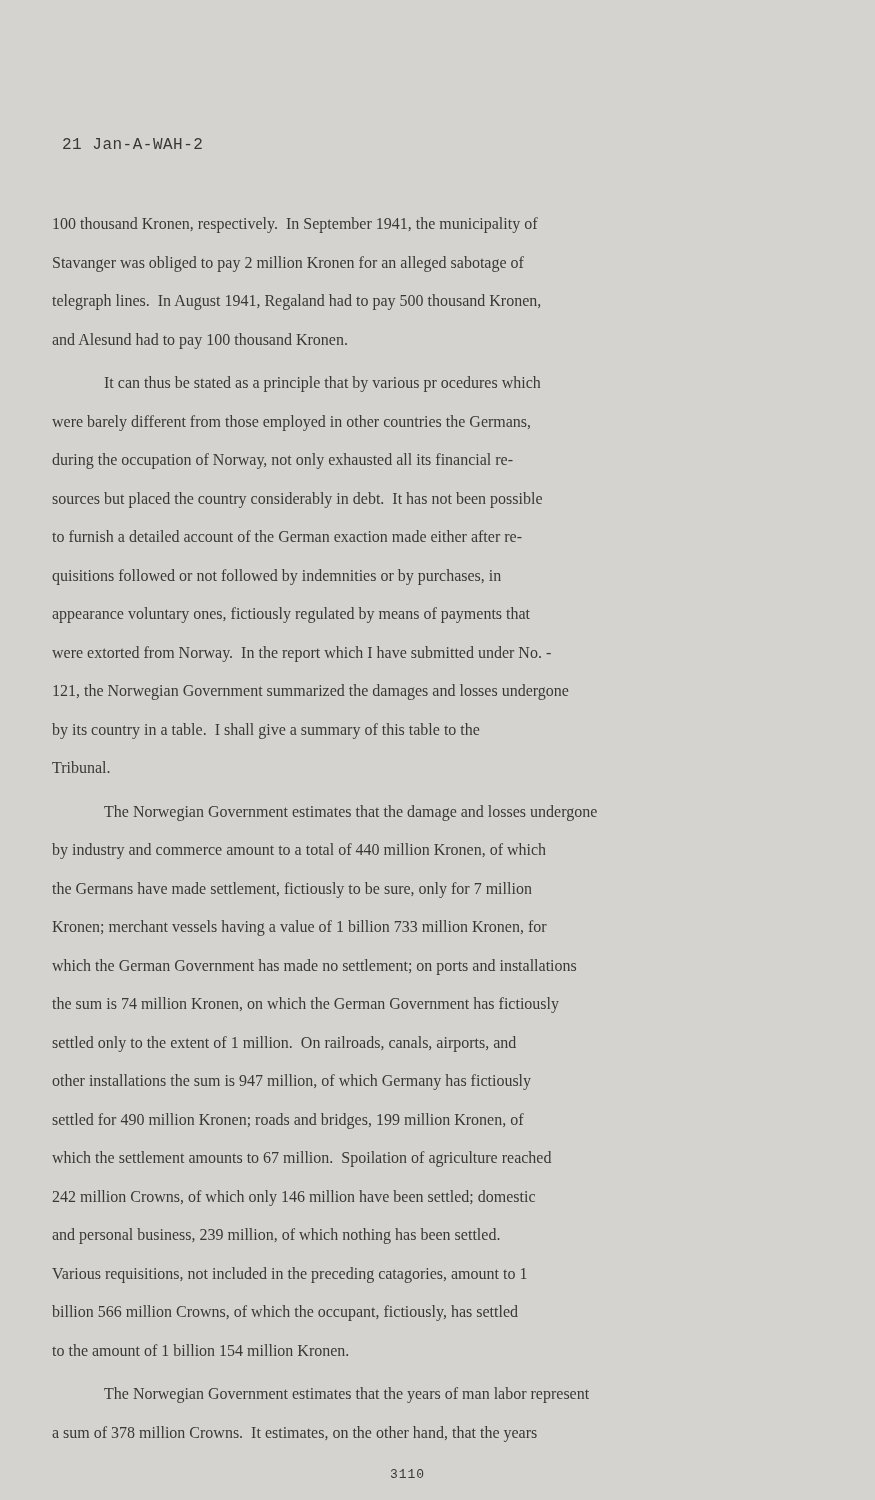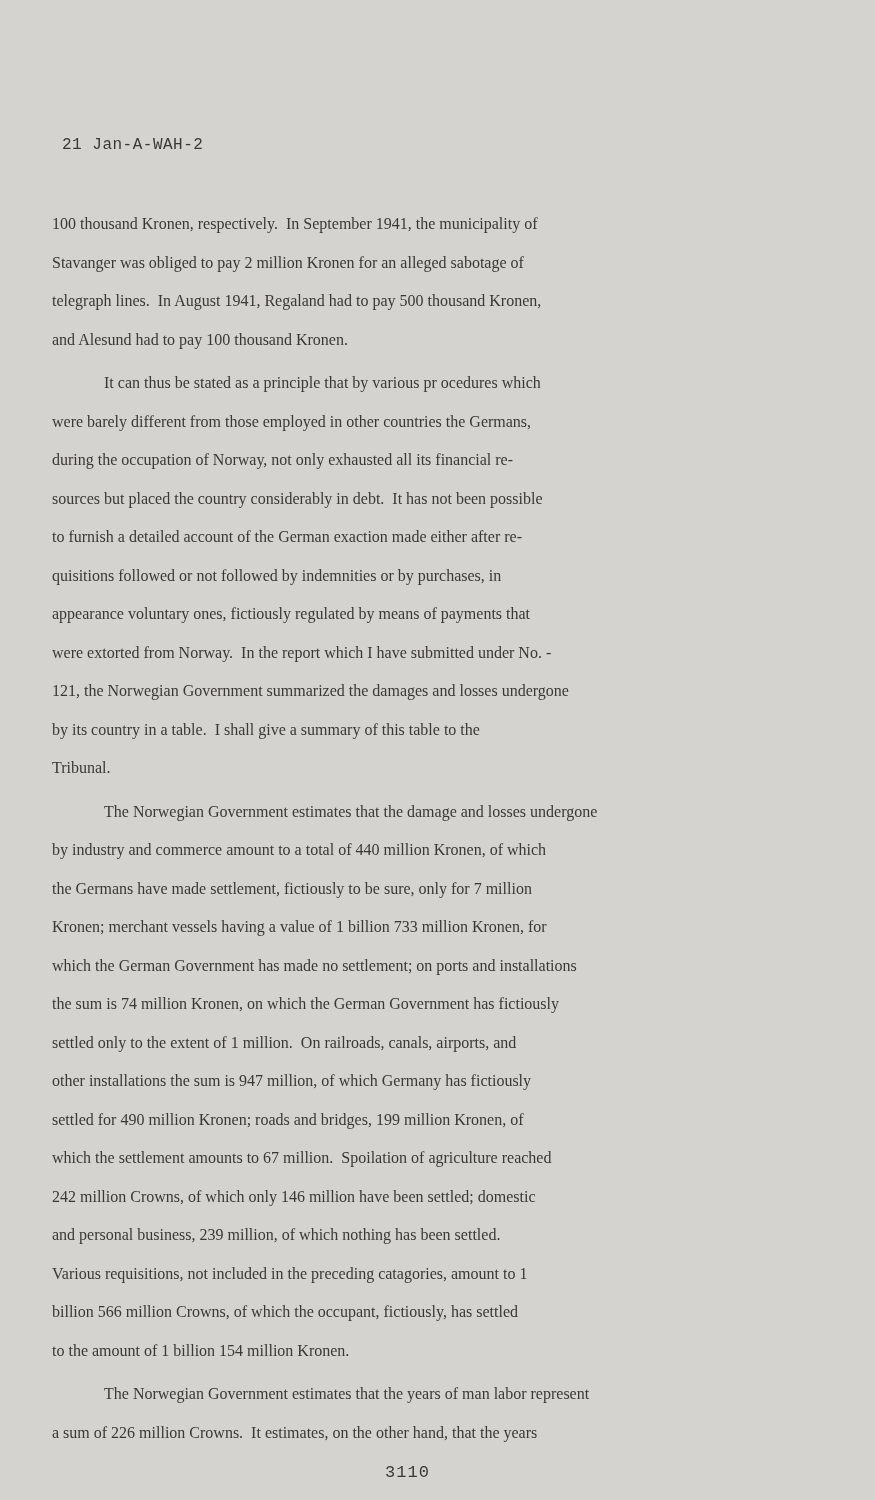--- a/index.html
+++ b/index.html
@@ -42,21 +42,21 @@
   }
   .doc-body p.indented {
     text-indent: 52px;
   }
   .page-number {
     position: absolute;
     left: 0;
     right: 60px;
     bottom: 18px;
     text-align: center;
-    font-size: 17px;
+    font-size: 13px;
     letter-spacing: 1px;
   }
 </style>
 </head>
 <body>
 
 <div class="page">
   <div class="doc-header">21 Jan-A-WAH-2</div>
 
   <div class="doc-body">
@@ -84,17 +84,17 @@
 settled only to the extent of 1 million.  On railroads, canals, airports, and
 other installations the sum is 947 million, of which Germany has fictiously
 settled for 490 million Kronen; roads and bridges, 199 million Kronen, of
 which the settlement amounts to 67 million.  Spoilation of agriculture reached
 242 million Crowns, of which only 146 million have been settled; domestic
 and personal business, 239 million, of which nothing has been settled.
 Various requisitions, not included in the preceding catagories, amount to 1
 billion 566 million Crowns, of which the occupant, fictiously, has settled
 to the amount of 1 billion 154 million Kronen.</p>
     <p class="indented">The Norwegian Government estimates that the years of man labor represent
-a sum of 226 million Crowns.  It estimates, on the other hand, that the years</p>
+a sum of 378 million Crowns.  It estimates, on the other hand, that the years</p>
   </div>
 
   <div class="page-number">3110</div>
 </div>
 
 </body></html>

